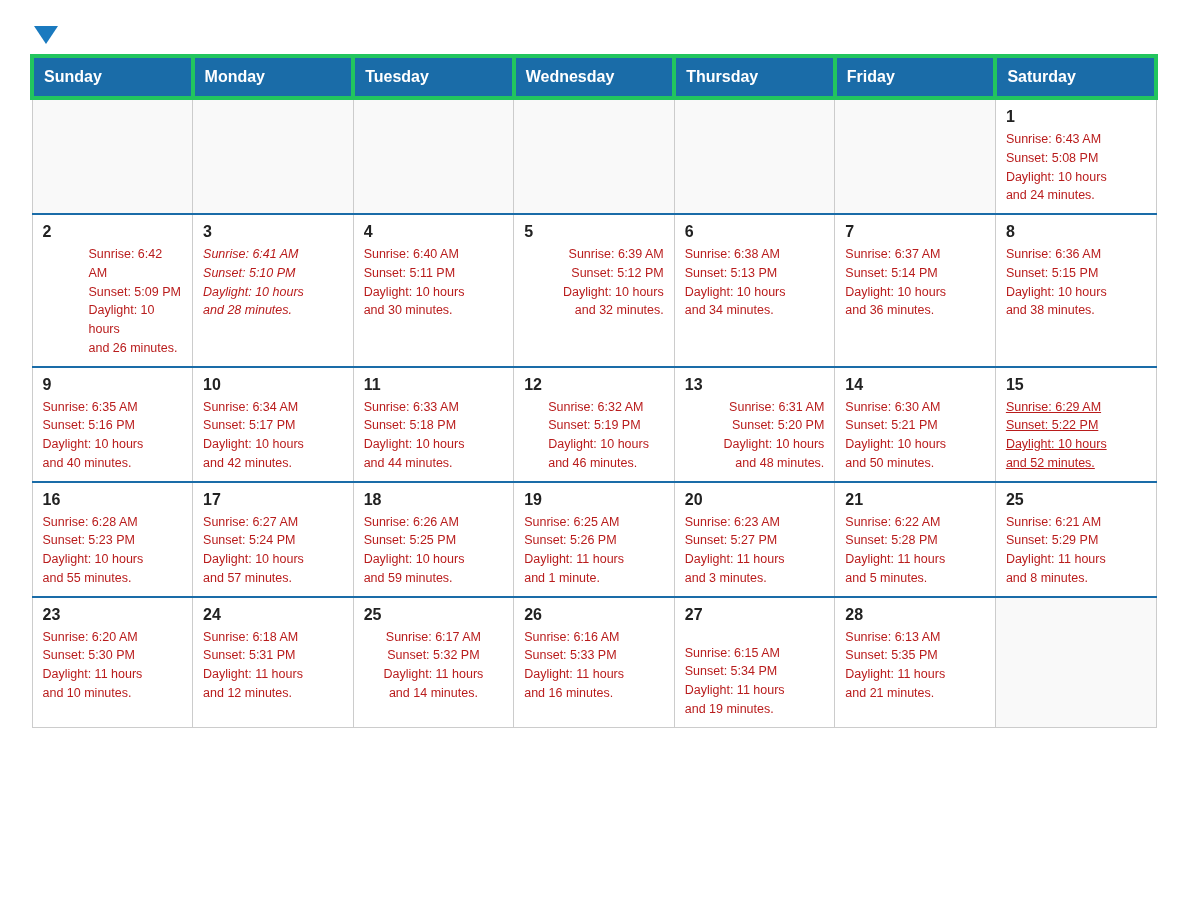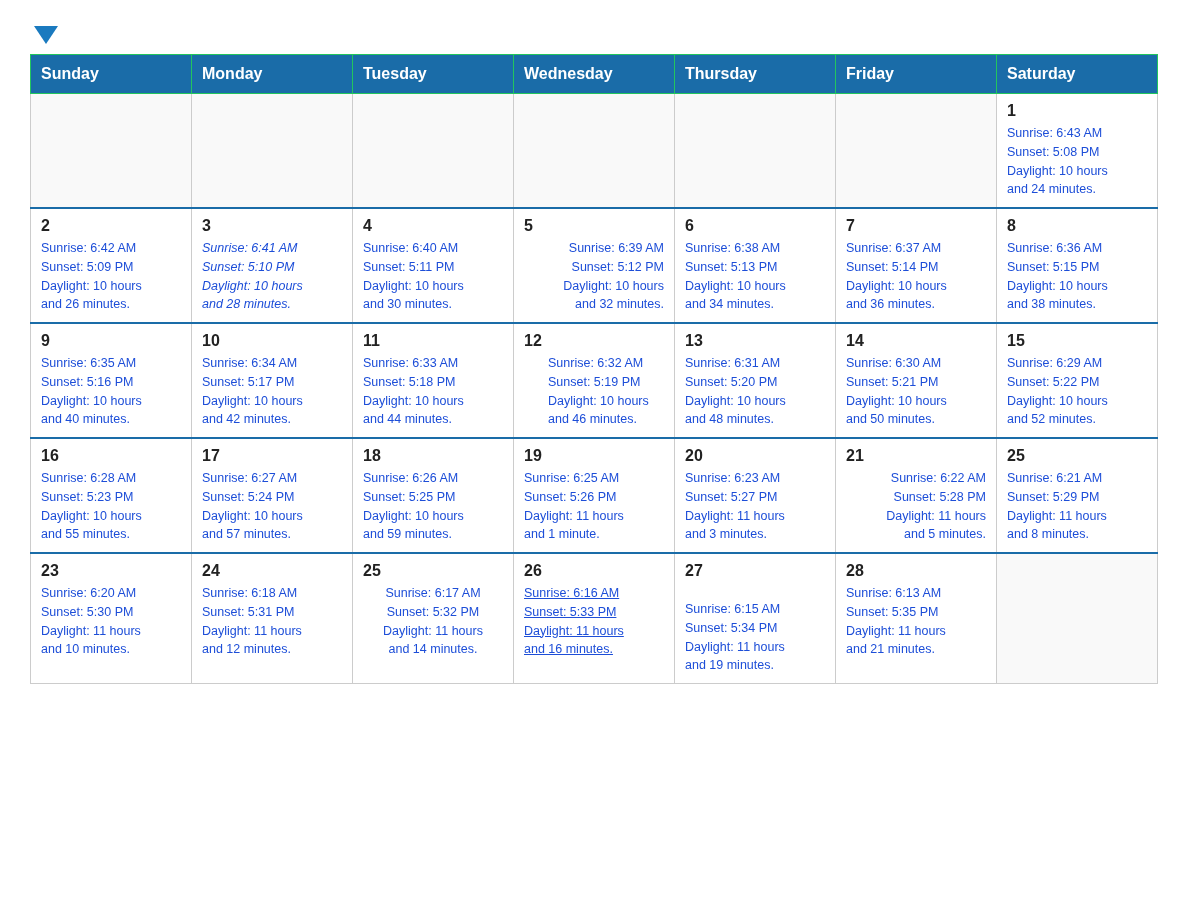--- a/index.html
+++ b/index.html
@@ -65,21 +65,21 @@
       border-collapse: collapse;
       border: 1px solid #aaa;
     }
     .calendar th {
       background-color: #1a6ca8;
       color: #fff;
       font-size: 16px;
       font-weight: bold;
       padding: 10px 10px;
       text-align: left;
-      border: 1px solid #22c55e;
+      border: 4px solid #22c55e;
     }
     .calendar td {
       width: calc(100% / 7);
       vertical-align: top;
       padding: 8px 10px;
       border: 1px solid #ccc;
       font-size: 13px;
       color: #333;
       min-height: 100px;
       background: #fff;
@@ -89,21 +89,21 @@
     }
     .day-number {
       font-size: 16px;
       font-weight: bold;
       color: #222;
       display: block;
       margin-bottom: 4px;
     }
     .day-info {
       font-size: 12.5px;
-      color: #1d4ed8;
+      color: #b91c1c;
       line-height: 1.5;
     }
     .row-separator td {
       border-top: 2px solid #1a6ca8;
     }
   </style>
 </head>
 <body>
 
 <div class="header-area">
@@ -144,21 +144,21 @@
           <span class="day-number">1</span>
           <div class="day-info" style="white-space: pre-line;">Sunrise: 6:43 AM
 Sunset: 5:08 PM
 Daylight: 10 hours
 and 24 minutes.</div>
         </td>
       </tr>
       <tr class="row-separator">
         <td>
           <span class="day-number">2</span>
-          <div class="day-info" style="white-space: pre-line;">Sunrise: 6:42 AM
+          <div class="day-info" style="white-space: pre-line; margin-left: 46px;">Sunrise: 6:42 AM
 Sunset: 5:09 PM
 Daylight: 10 hours
 and 26 minutes.</div>
         </td>
         <td>
           <span class="day-number">3</span>
           <div class="day-info" style="white-space: pre-line; font-style: italic;">Sunrise: 6:41 AM
 Sunset: 5:10 PM
 Daylight: 10 hours
 and 28 minutes.</div>
@@ -223,35 +223,35 @@
         </td>
         <td>
           <span class="day-number">12</span>
           <div class="day-info" style="white-space: pre-line; margin-left: 24px;">Sunrise: 6:32 AM
 Sunset: 5:19 PM
 Daylight: 10 hours
 and 46 minutes.</div>
         </td>
         <td>
           <span class="day-number">13</span>
-          <div class="day-info" style="white-space: pre-line;">Sunrise: 6:31 AM
+          <div class="day-info" style="white-space: pre-line; text-align: right;">Sunrise: 6:31 AM
 Sunset: 5:20 PM
 Daylight: 10 hours
 and 48 minutes.</div>
         </td>
         <td>
           <span class="day-number">14</span>
           <div class="day-info" style="white-space: pre-line;">Sunrise: 6:30 AM
 Sunset: 5:21 PM
 Daylight: 10 hours
 and 50 minutes.</div>
         </td>
         <td>
           <span class="day-number">15</span>
-          <div class="day-info" style="white-space: pre-line;">Sunrise: 6:29 AM
+          <div class="day-info" style="white-space: pre-line; text-decoration: underline;">Sunrise: 6:29 AM
 Sunset: 5:22 PM
 Daylight: 10 hours
 and 52 minutes.</div>
         </td>
       </tr>
       <tr class="row-separator">
         <td>
           <span class="day-number">16</span>
           <div class="day-info" style="white-space: pre-line;">Sunrise: 6:28 AM
 Sunset: 5:23 PM
@@ -281,21 +281,21 @@
         </td>
         <td>
           <span class="day-number">20</span>
           <div class="day-info" style="white-space: pre-line;">Sunrise: 6:23 AM
 Sunset: 5:27 PM
 Daylight: 11 hours
 and 3 minutes.</div>
         </td>
         <td>
           <span class="day-number">21</span>
-          <div class="day-info" style="white-space: pre-line; text-align: right;">Sunrise: 6:22 AM
+          <div class="day-info" style="white-space: pre-line;">Sunrise: 6:22 AM
 Sunset: 5:28 PM
 Daylight: 11 hours
 and 5 minutes.</div>
         </td>
         <td>
           <span class="day-number">25</span>
           <div class="day-info" style="white-space: pre-line;">Sunrise: 6:21 AM
 Sunset: 5:29 PM
 Daylight: 11 hours
 and 8 minutes.</div>
@@ -318,21 +318,21 @@
         </td>
         <td>
           <span class="day-number">25</span>
           <div class="day-info" style="white-space: pre-line; text-align: center;">Sunrise: 6:17 AM
 Sunset: 5:32 PM
 Daylight: 11 hours
 and 14 minutes.</div>
         </td>
         <td>
           <span class="day-number">26</span>
-          <div class="day-info" style="white-space: pre-line; text-decoration: underline;">Sunrise: 6:16 AM
+          <div class="day-info" style="white-space: pre-line;">Sunrise: 6:16 AM
 Sunset: 5:33 PM
 Daylight: 11 hours
 and 16 minutes.</div>
         </td>
         <td>
           <span class="day-number">27</span>
           <div class="day-info" style="white-space: pre-line; margin-top: 20px;">Sunrise: 6:15 AM
 Sunset: 5:34 PM
 Daylight: 11 hours
 and 19 minutes.</div>

